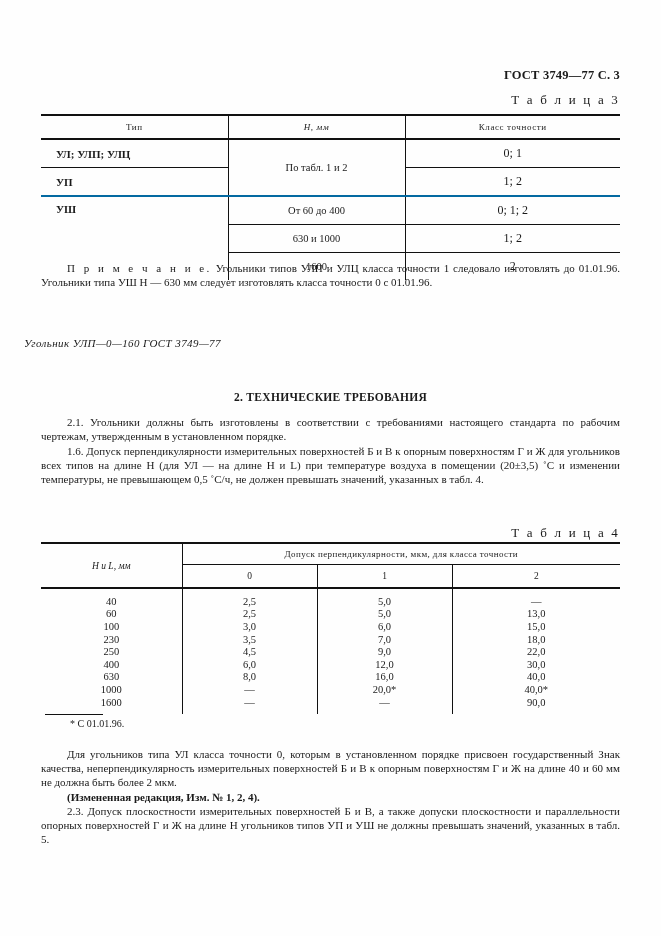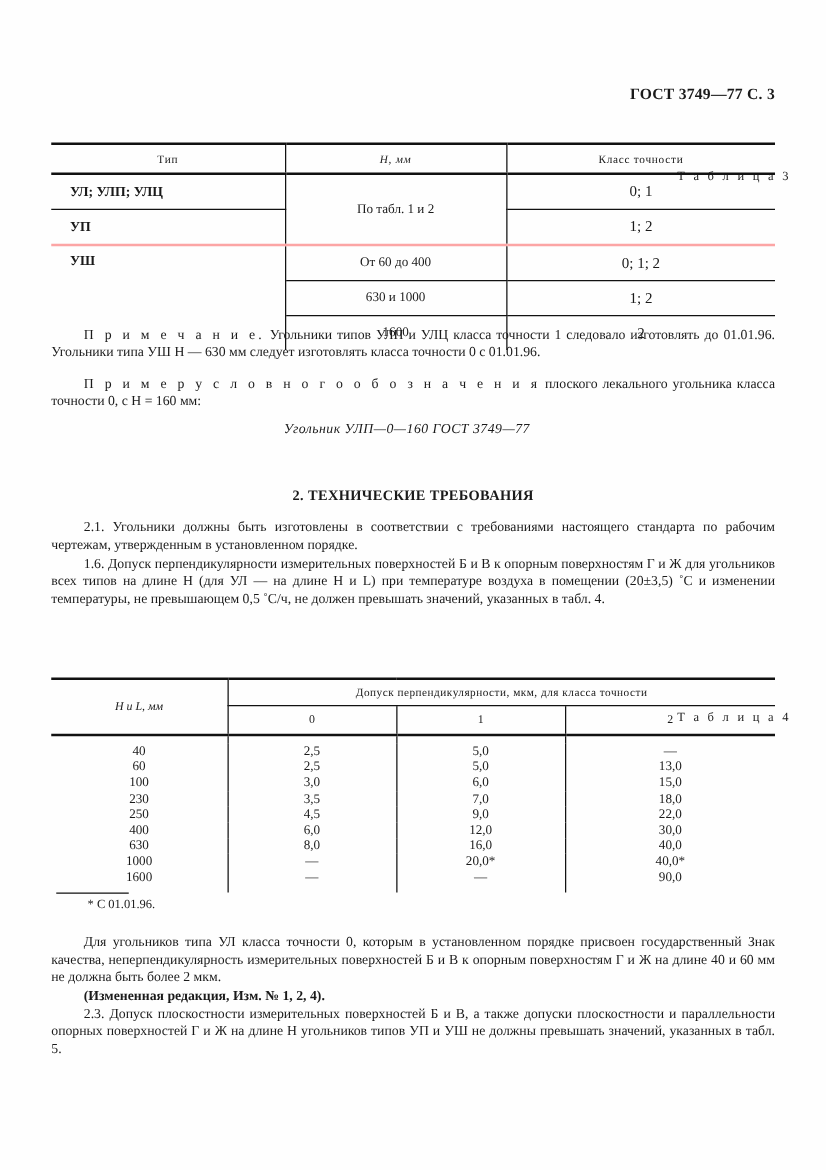--- a/index.html
+++ b/index.html
@@ -31,25 +31,24 @@
     right: 41px;
     font-size: 12.5px;
     font-weight: bold;
     letter-spacing: 0.2px;
     white-space: nowrap;
   }
 
   
   .table-caption {
     position: absolute;
-    right: 28px;
-    font-size: 10px;
+    right: 41px;
+    font-size: 13px;
     letter-spacing: 2.2px;
     white-space: nowrap;
-    margin-top: 44px;
   }
   #caption-t3 { top: 92px; }
   #caption-t4 { top: 525px; }
 
   
   .gost-table {
     position: absolute;
     left: 41px;
     width: 579px;
     border-collapse: collapse;
@@ -71,21 +70,21 @@
     border-top: 2.2px solid #111;
     border-bottom: 2.2px solid #111;
     font-size: 9px;
     letter-spacing: 0.6px;
   }
   #table3 .vline-a { border-right: 1.6px solid #111; }
   #table3 .vline-b { border-right: 1.6px solid #111; }
 
   #table3 .body-row td { height: 27px; }
   #table3 .thin-b { border-bottom: 1px solid #111; }
-  #table3 .thick-b { border-bottom: 2px solid #fca5a5; }
+  #table3 .thick-b { border-bottom: 2px solid #0369a1; }
   #table3 .cell-type {
     text-align: left;
     padding-left: 15px;
     font-size: 11px;
     font-weight: bold;
     font-family: Liberation Serif, serif;
   }
   #table3 .cell-h   { font-size: 10.5px; }
   #table3 .cell-cls { font-size: 12px; }
 
@@ -129,23 +128,23 @@
     font-size: 11px;
     line-height: 14.2px;
     text-align: justify;
   }
   .para .ind { display: inline-block; width: 26px; }
   .sp { letter-spacing: 2.4px; }
   .bd { font-weight: bold; }
 
   .centered {
     position: absolute;
-    left: 36px;
+    left: 24px;
     width: 579px;
-    text-align: center;
+    text-align: left;
   }
 
   .section-head {
     position: absolute;
     left: 41px;
     width: 579px;
     text-align: center;
     font-size: 11.5px;
     font-weight: bold;
     letter-spacing: 0.3px;
@@ -232,23 +231,20 @@
         <td class="cell-h vline-b">1600</td>
         <td class="cell-cls">2</td>
       </tr>
     </tbody>
   </table>
 
   <div class="para" id="note-t3">
     <span class="ind"></span><span class="sp">П р и м е ч а н и е.</span><span> Угольники типов УЛП и УЛЦ класса точности 1 следовало изготовлять до 01.01.96. Угольники типа УШ H — 630 мм следует изготовлять класса точности 0 с 01.01.96.</span>
   </div>
 
-  <div class="para" id="example-intro">
-    <span class="ind"></span><span class="sp bd" style="font-weight:normal">П р и м е р   у с л о в н о г о   о б о з н а ч е н и я</span><span> плоского лекального угольника класса точности 0, с H = 160 мм:</span>
-  </div>
 
   <div class="centered example-line" id="example-des">Угольник УЛП—0—160 ГОСТ 3749—77</div>
 
 
   <div class="section-head" id="sec2-head">2.  ТЕХНИЧЕСКИЕ ТРЕБОВАНИЯ</div>
 
   <div class="para" id="p21">
     <span class="ind"></span><span>2.1.</span><span>  Угольники должны быть изготовлены в соответствии с требованиями настоящего стандарта по рабочим чертежам, утвержденным в установленном порядке.</span>
   </div>
 

